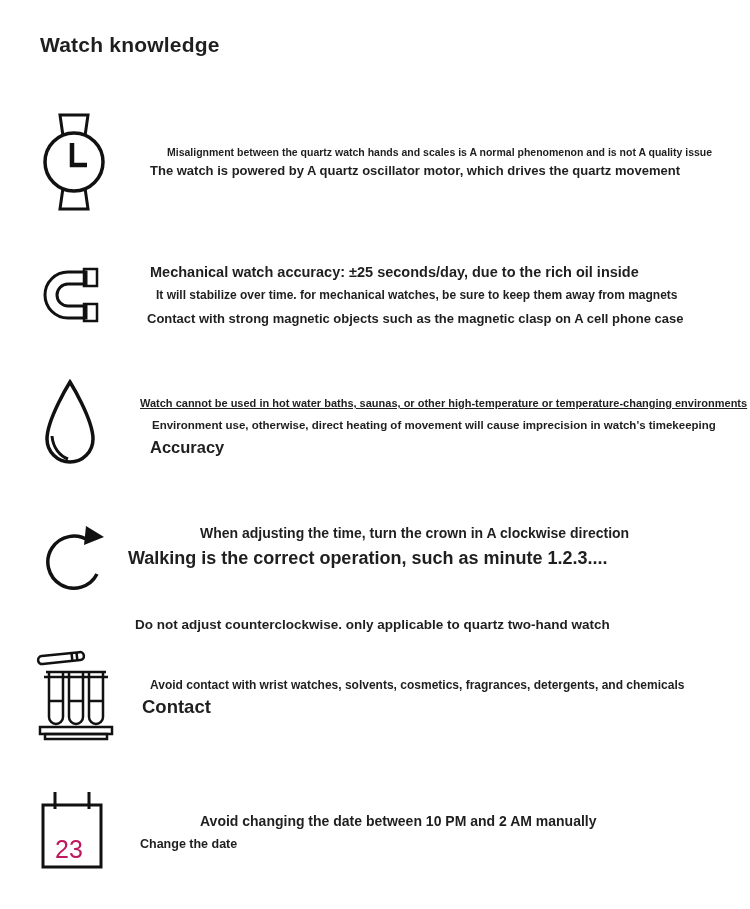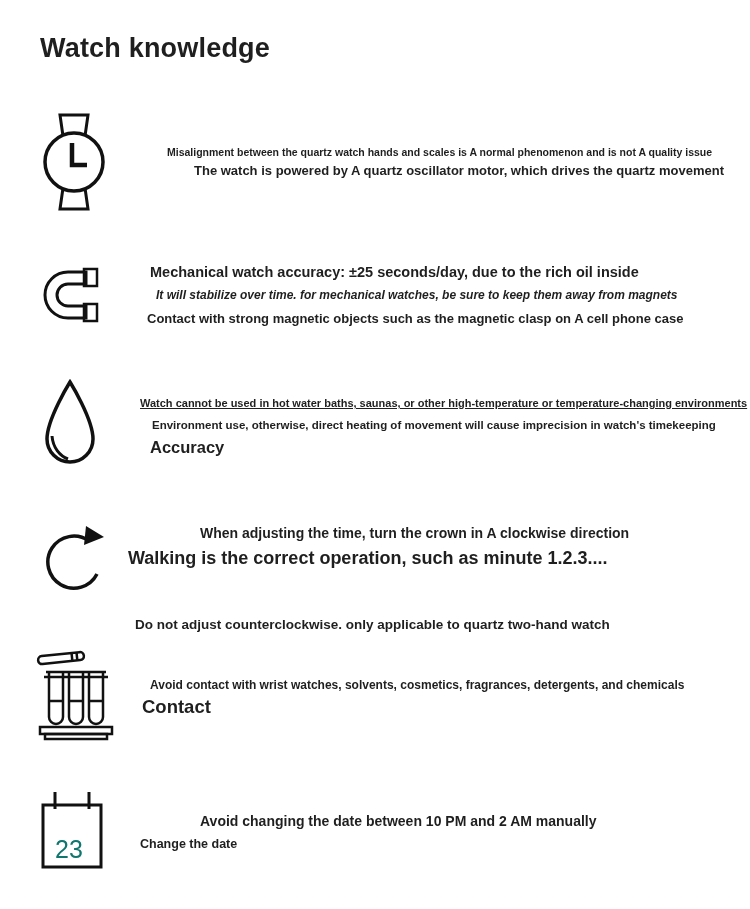--- a/index.html
+++ b/index.html
@@ -5,47 +5,47 @@
   * { margin:0; padding:0; box-sizing:border-box; }
   html,body { background:#ffffff; }
   body {
     width:750px; height:909px; position:relative; overflow:hidden;
     font-family:"Liberation Sans", sans-serif; color:#1c1c1c;
   }
   .abs { position:absolute; white-space:nowrap; font-weight:700; color:#1f1f1f; }
   .icon { position:absolute; }
   .icon svg { display:block; width:100%; height:100%; }
 
-  #title  { left:40px;  top:33px;  font-size:27px; letter-spacing:0.2px; }
+  #title  { left:40px;  top:33px;  font-size:21px; letter-spacing:0.2px; }
 
   #icon-watch  { left:42px; top:112px; width:64px; height:100px; }
   .s0l0 { left:167px; top:146px; font-size:10.5px; }
-  .s0l1 { left:150px; top:163px; font-size:13px;margin-left:44px; }
+  .s0l1 { left:150px; top:163px; font-size:13px; }
 
   #icon-magnet { left:40px; top:267px; width:64px; height:56px; }
   .s1l0 { left:150px; top:264px; font-size:14.5px; }
-  .s1l1 { left:156px; top:288px; font-size:12px;font-style:italic; }
+  .s1l1 { left:156px; top:288px; font-size:12px; }
   .s1l2 { left:147px; top:311px; font-size:13px; }
 
   #icon-drop   { left:40px; top:378px; width:60px; height:92px; }
   .s2l0 { left:140px; top:397px; font-size:11px;text-decoration:underline; }
   .s2l1 { left:152px; top:419px; font-size:11.5px; }
   .s2l2 { left:150px; top:438px; font-size:16.5px; }
 
   #icon-rotate { left:42px; top:522px; width:66px; height:70px; }
   .s3l0 { left:200px; top:525px; font-size:14px; }
   .s3l1 { left:128px; top:548px; font-size:18px; }
   .s3l2 { left:135px; top:572px; font-size:13.5px;margin-top:45px; }
 
   #icon-tubes  { left:36px; top:645px; width:78px; height:100px; }
   .s4l0 { left:150px; top:678px; font-size:12px; }
   .s4l1 { left:142px; top:696px; font-size:18.5px; }
 
   #icon-cal    { left:40px; top:790px; width:64px; height:80px; }
-  #cal-day { left:55px; top:835px; font-size:25px; font-weight:400; color:#0f766e; }
+  #cal-day { left:55px; top:835px; font-size:25px; font-weight:400; color:#be185d; }
   .s5l0 { left:200px; top:813px; font-size:14px; }
   .s5l1 { left:140px; top:837px; font-size:12.5px; }
 </style>
 </head>
 <body>
 
 <div id="page">
 
   <h1 id="title" class="abs">Watch knowledge</h1>
 

